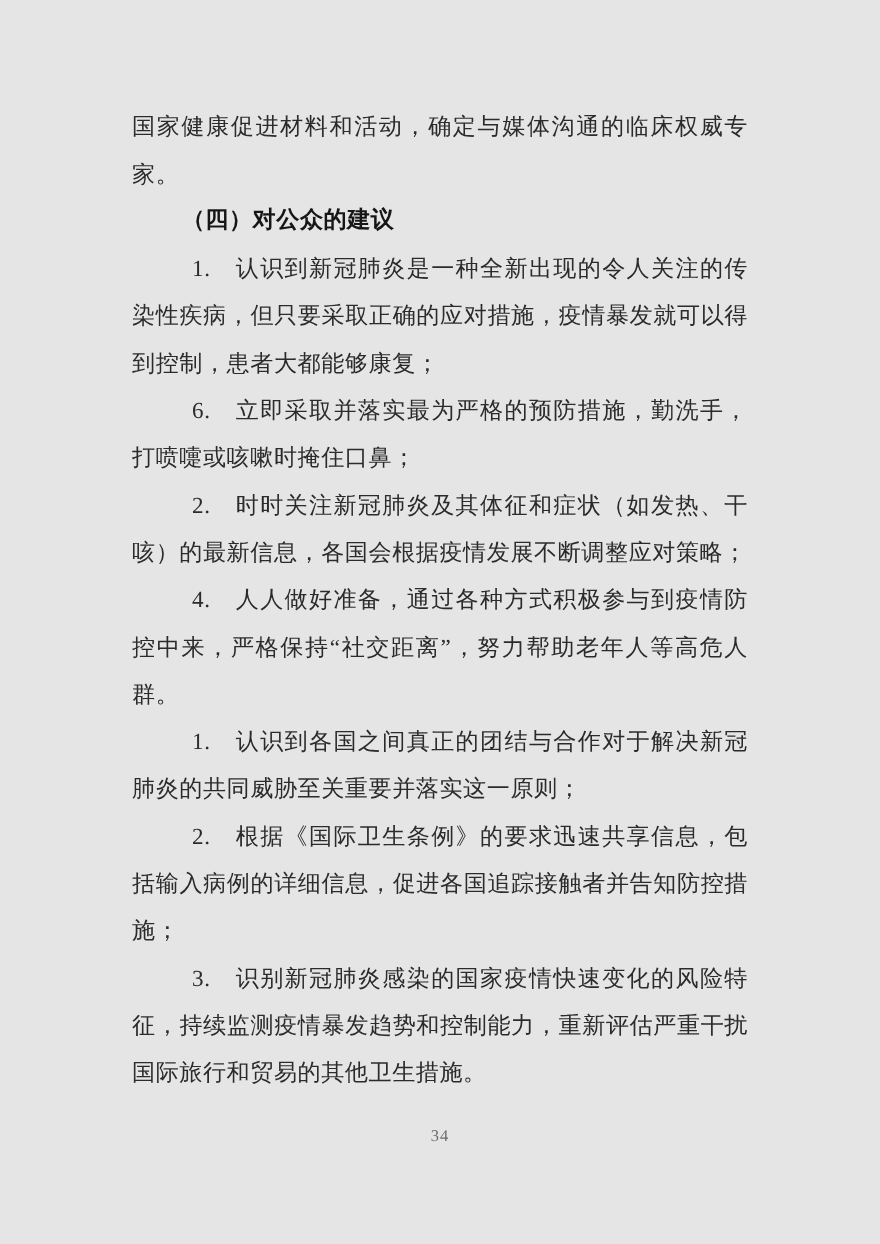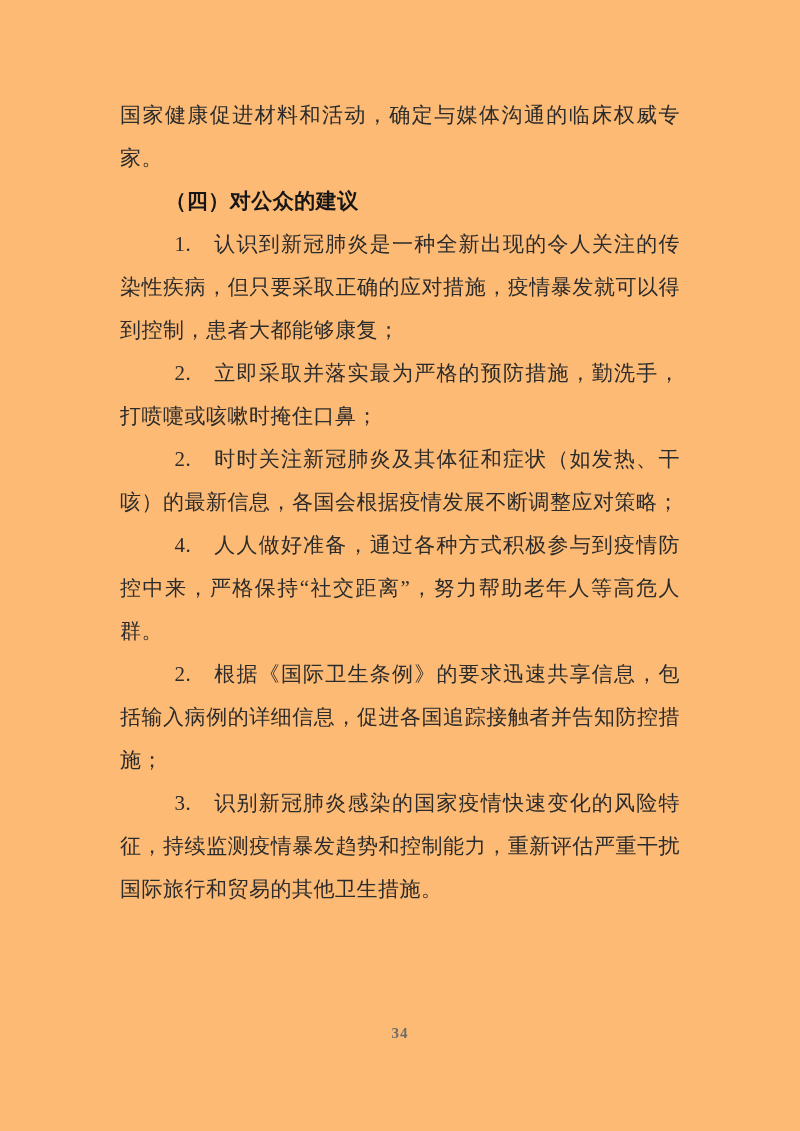--- a/index.html
+++ b/index.html
@@ -4,21 +4,21 @@
 <style>
   html, body {
     margin: 0;
     padding: 0;
     background: #ffffff;
   }
   .page {
     position: relative;
     width: 800px;
     height: 1131px;
-    background: #fdba74;
+    background: #e5e5e5;
     overflow: hidden;
     font-family: "Liberation Serif", "DejaVu Serif", serif;
   }
   .content {
     position: absolute;
     left: 120px;
     top: 94px;
     width: 560px;
     color: #2b2b2b;
     font-size: 21px;
@@ -31,50 +31,51 @@
     margin: 0;
     padding: 0;
   }
   p.para-continuation {
     text-indent: 0;
   }
   p.para-heading {
     text-indent: 2.15em;
     font-weight: bold;
     color: #161616;
+    font-family: Liberation Mono, monospace;
   }
   p.para-item {
     text-indent: 2.6em;
   }
   .footer {
     position: absolute;
     top: 1022px;
     left: 0;
     width: 100%;
     text-align: center;
     line-height: 22px;
   }
   .page-number {
     font-size: 15px;
     color: #6b6b6b;
     letter-spacing: 1px;
-    font-weight: bold;
   }
 </style>
 </head>
 <body>
 
 <div class="page">
   <main class="content" id="doc-content">
 
   <p class="para-continuation">国家健康促进材料和活动，确定与媒体沟通的临床权威专家。</p>
       <p class="para-heading">（四）对公众的建议</p>
       <p class="para-item">1.　认识到新冠肺炎是一种全新出现的令人关注的传染性疾病，但只要采取正确的应对措施，疫情暴发就可以得到控制，患者大都能够康复；</p>
-      <p class="para-item">2.　立即采取并落实最为严格的预防措施，勤洗手，打喷嚏或咳嗽时掩住口鼻；</p>
+      <p class="para-item">6.　立即采取并落实最为严格的预防措施，勤洗手，打喷嚏或咳嗽时掩住口鼻；</p>
       <p class="para-item">2.　时时关注新冠肺炎及其体征和症状（如发热、干咳）的最新信息，各国会根据疫情发展不断调整应对策略；</p>
       <p class="para-item">4.　人人做好准备，通过各种方式积极参与到疫情防控中来，严格保持“社交距离”，努力帮助老年人等高危人群。</p>
+      <p class="para-item">1.　认识到各国之间真正的团结与合作对于解决新冠肺炎的共同威胁至关重要并落实这一原则；</p>
       <p class="para-item">2.　根据《国际卫生条例》的要求迅速共享信息，包括输入病例的详细信息，促进各国追踪接触者并告知防控措施；</p>
       <p class="para-item">3.　识别新冠肺炎感染的国家疫情快速变化的风险特征，持续监测疫情暴发趋势和控制能力，重新评估严重干扰国际旅行和贸易的其他卫生措施。</p>
     </main>
   <footer class="footer">
     <span class="page-number">34</span>
   </footer>
 </div>
 
 </body></html>

